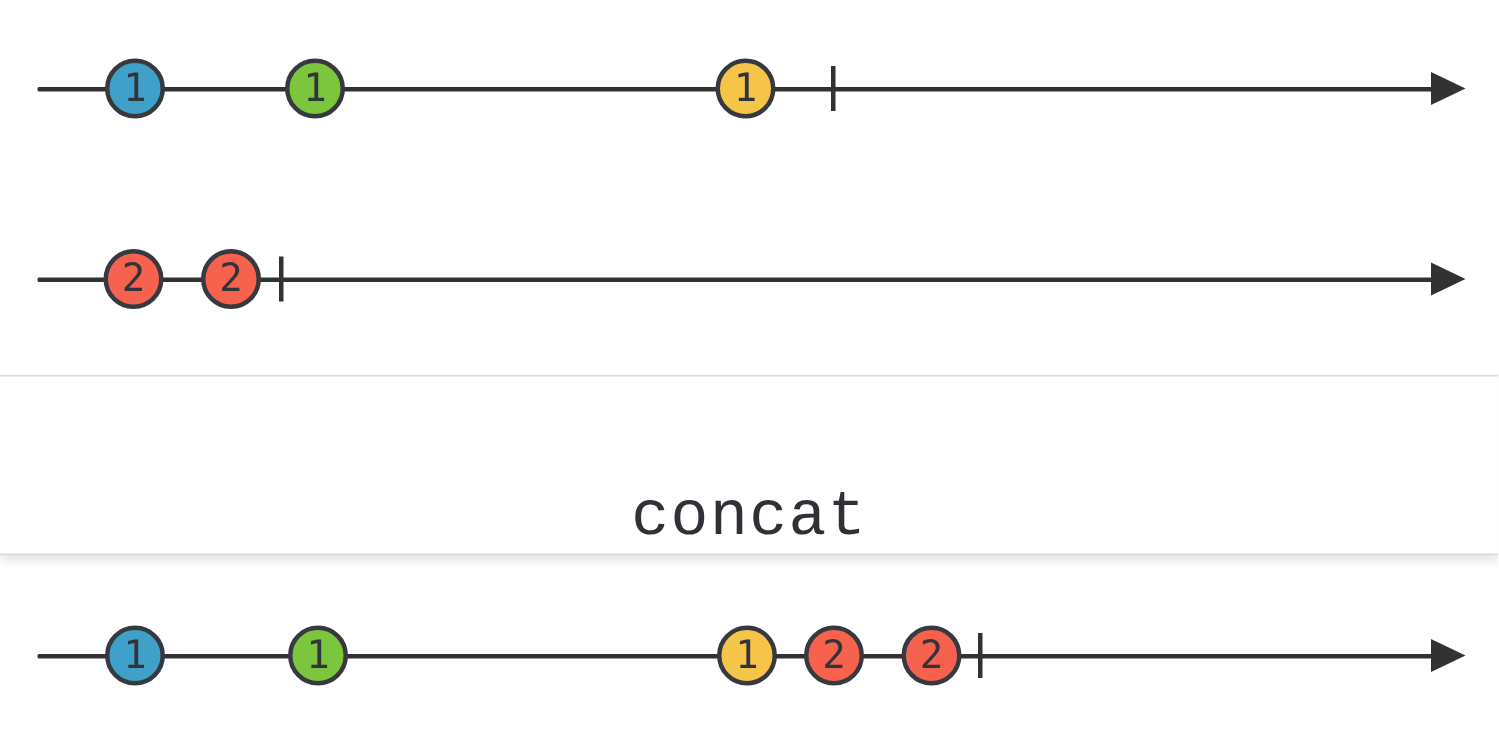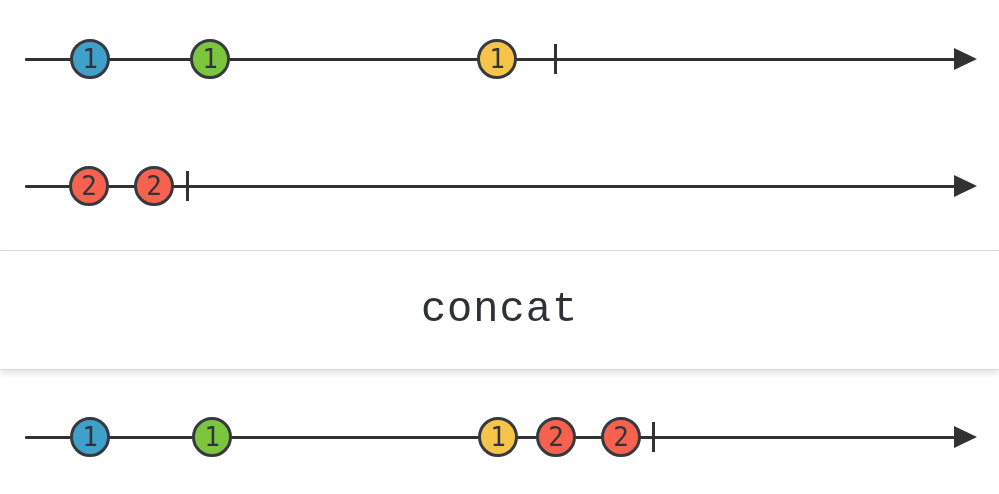--- a/index.html
+++ b/index.html
@@ -52,21 +52,21 @@
     position: absolute;
     left: 0;
     top: 250px;
     width: 999px;
     height: 118px;
     background: #ffffff;
     border-top: 1px solid #d9d9d9;
     border-bottom: 1px solid #d9d9d9;
     box-shadow: 0 4px 6px rgba(0,0,0,0.10);
     display: flex;
-    align-items: center;
+    align-items: flex-end;
     justify-content: center;
   }
   .operator-label {
     font-family: "Liberation Mono", "DejaVu Sans Mono", monospace;
     font-size: 42px;
     color: #2e3136;
     letter-spacing: 1px;
   }
 </style>
 </head>

